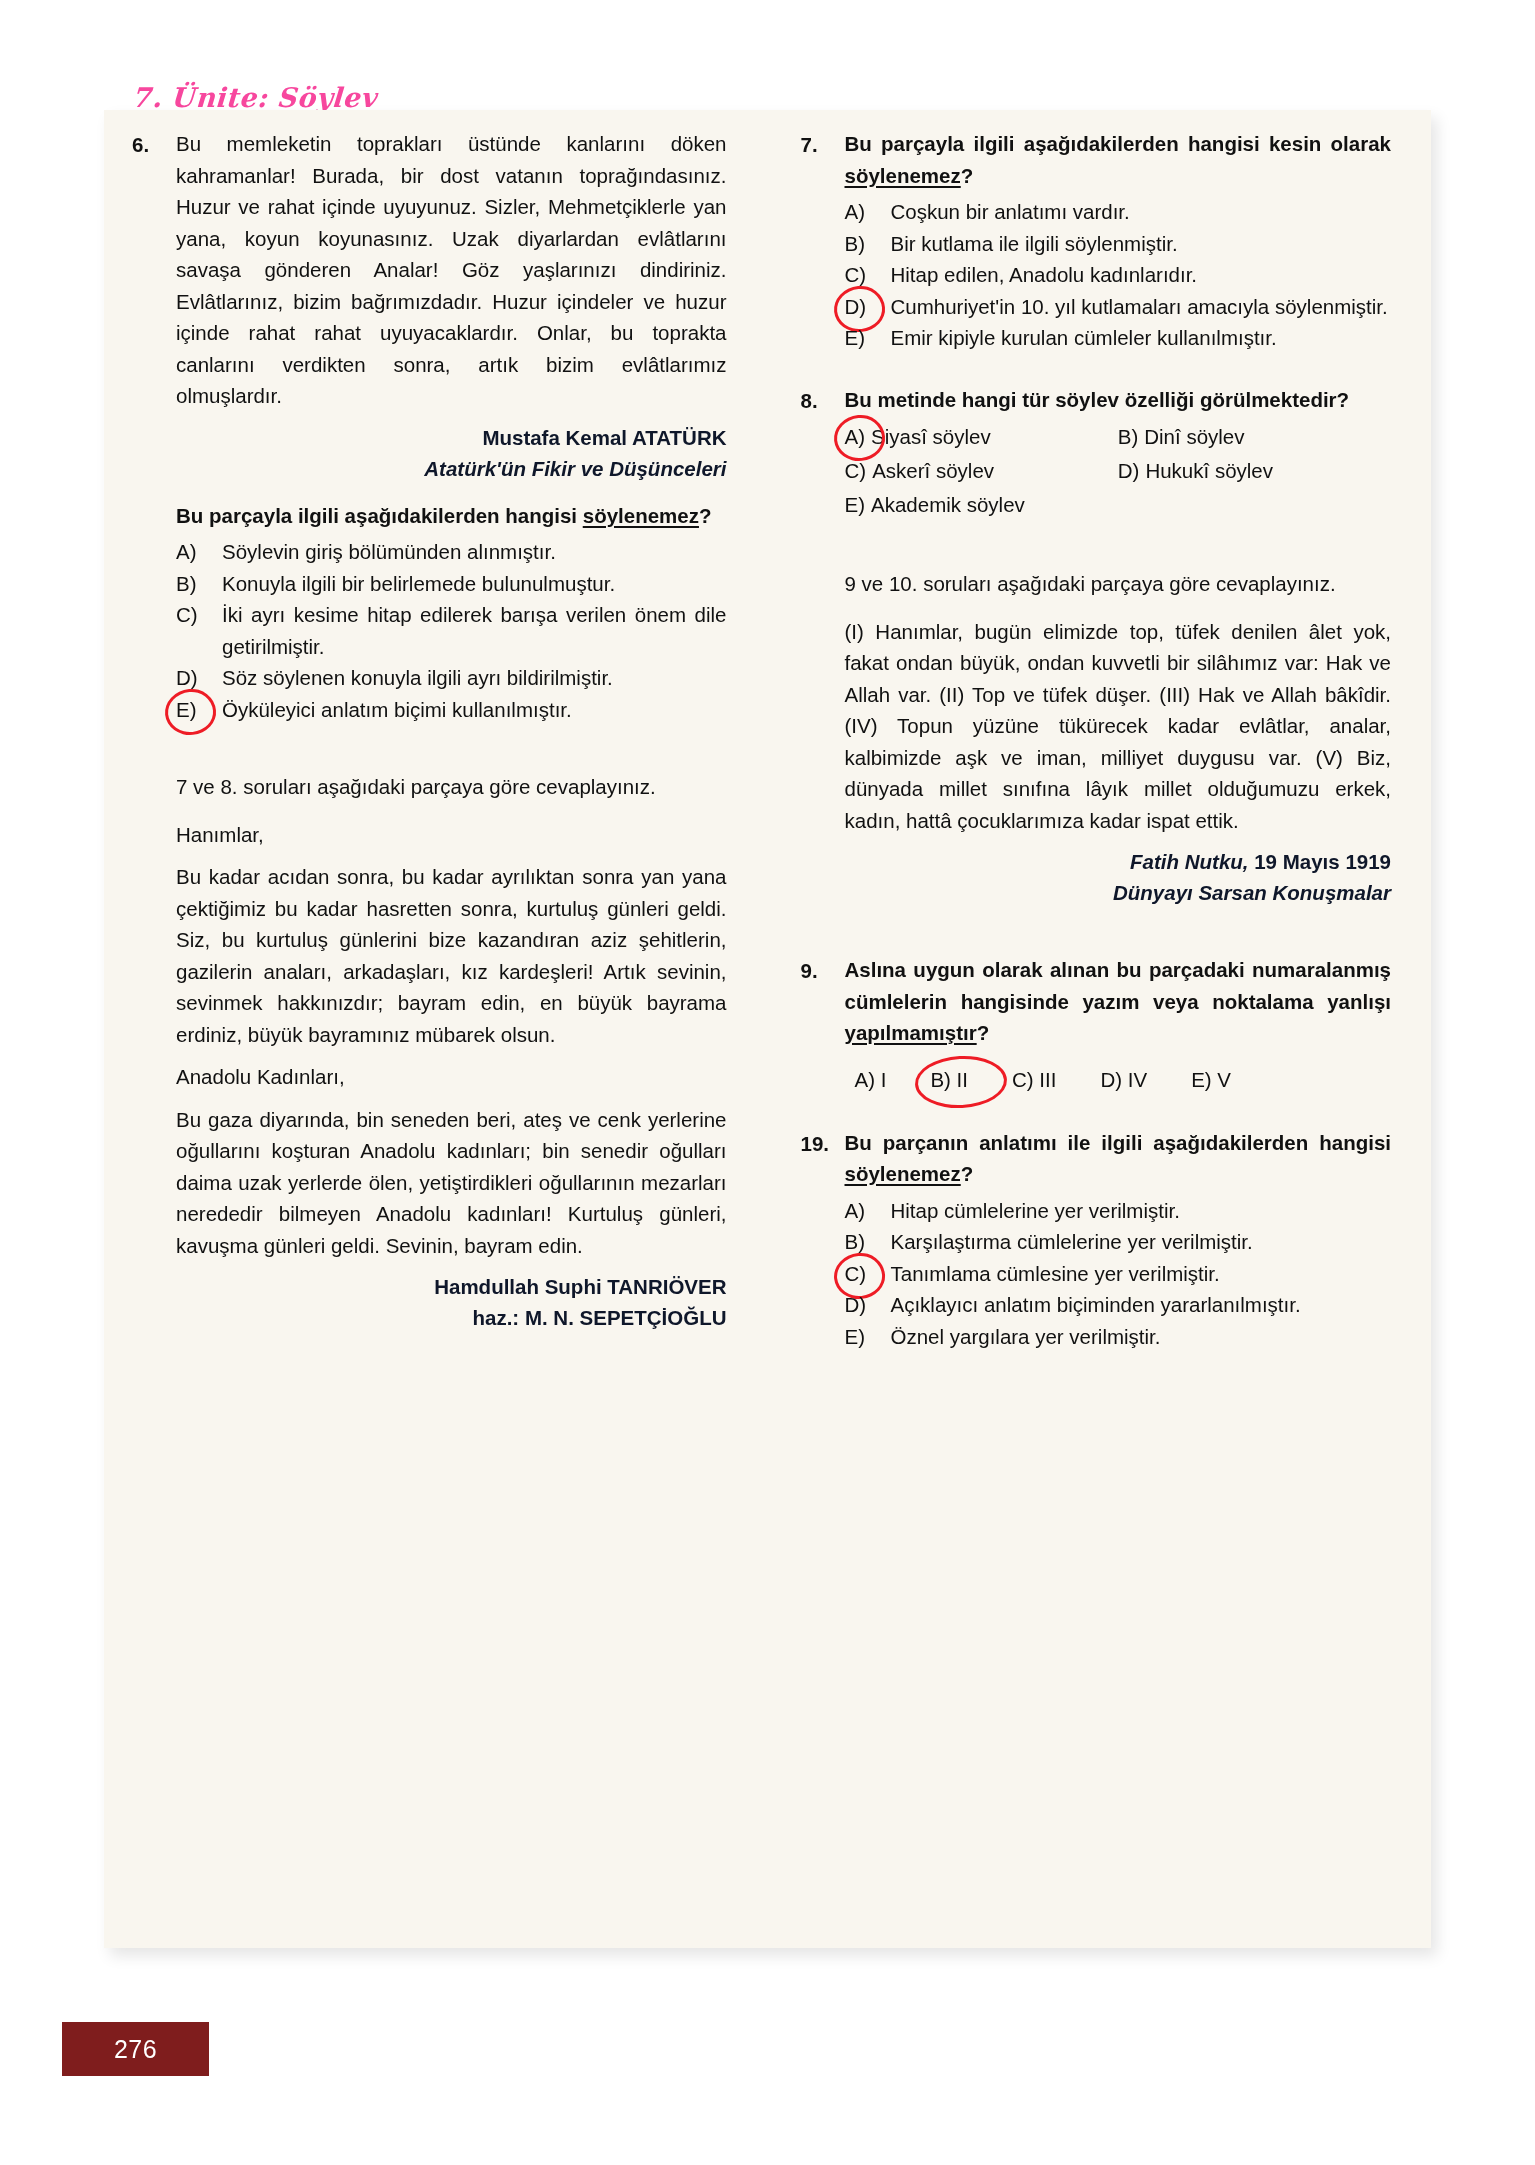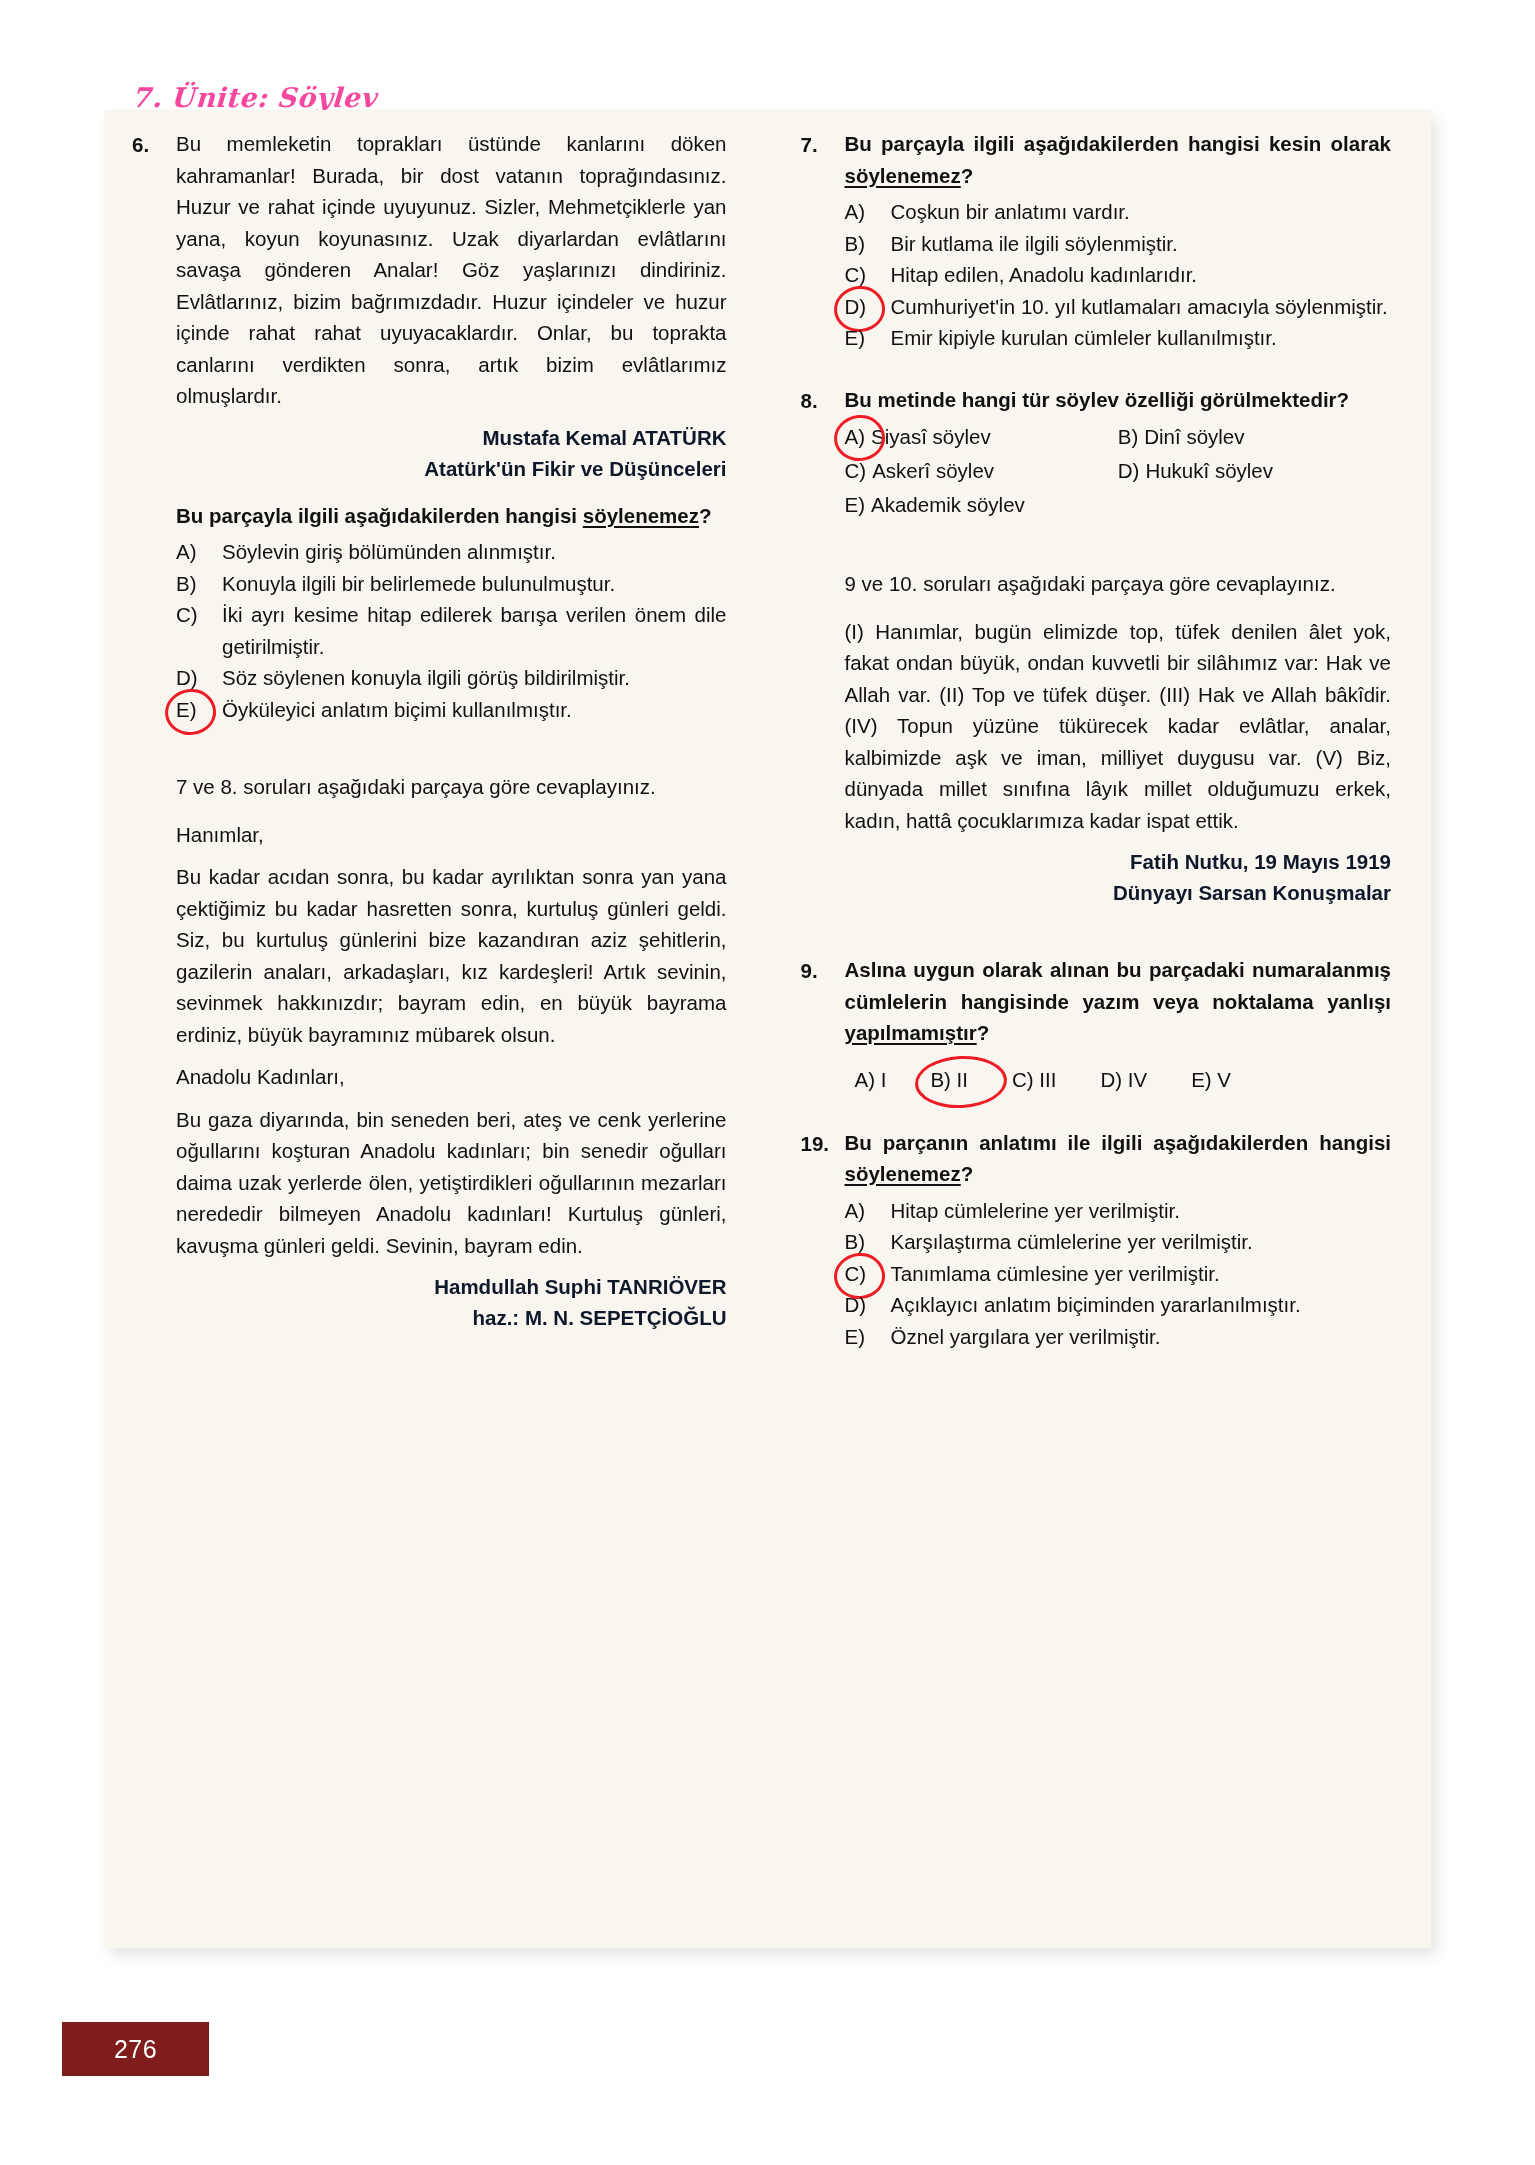--- a/index.html
+++ b/index.html
@@ -90,21 +90,21 @@
   .u { text-decoration: underline; text-underline-offset: 3px; }
 
   .attrib {
     font-size: 20.5px;
     line-height: 31px;
     text-align: right;
     font-weight: bold;
     color: #0f172a;
     margin-top: 10px;
   }
-  .attrib .it { }
+  .attrib .it { font-style: italic; }
   .attrib-line { display: block; }
 
   
   .opts { margin-top: 5px; }
   .opt {
     display: flex;
     font-size: 20.5px;
     line-height: 31.5px;
     color: #111;
     margin-bottom: 0px;
@@ -230,21 +230,21 @@
               <div class="opt">
                 <div class="opt-letter"><span>B)</span></div>
                 <div class="opt-text">Konuyla ilgili bir belirlemede bulunulmuştur.</div>
               </div>
               <div class="opt">
                 <div class="opt-letter"><span>C)</span></div>
                 <div class="opt-text">İki ayrı kesime hitap edilerek barışa verilen önem dile getirilmiştir.</div>
               </div>
               <div class="opt">
                 <div class="opt-letter"><span>D)</span></div>
-                <div class="opt-text">Söz söylenen konuyla ilgili görüş bildirilmiştir.</div>
+                <div class="opt-text">Söz söylenen konuyla ilgili ayrı bildirilmiştir.</div>
               </div>
               <div class="opt">
                 <div class="opt-letter"><span class="circled"><span>E)</span></span></div>
                 <div class="opt-text nojust">Öyküleyici anlatım biçimi kullanılmıştır.</div>
               </div>
             </div>
           </div>
         </div>
 
         <div class="spacer-lg"></div>

